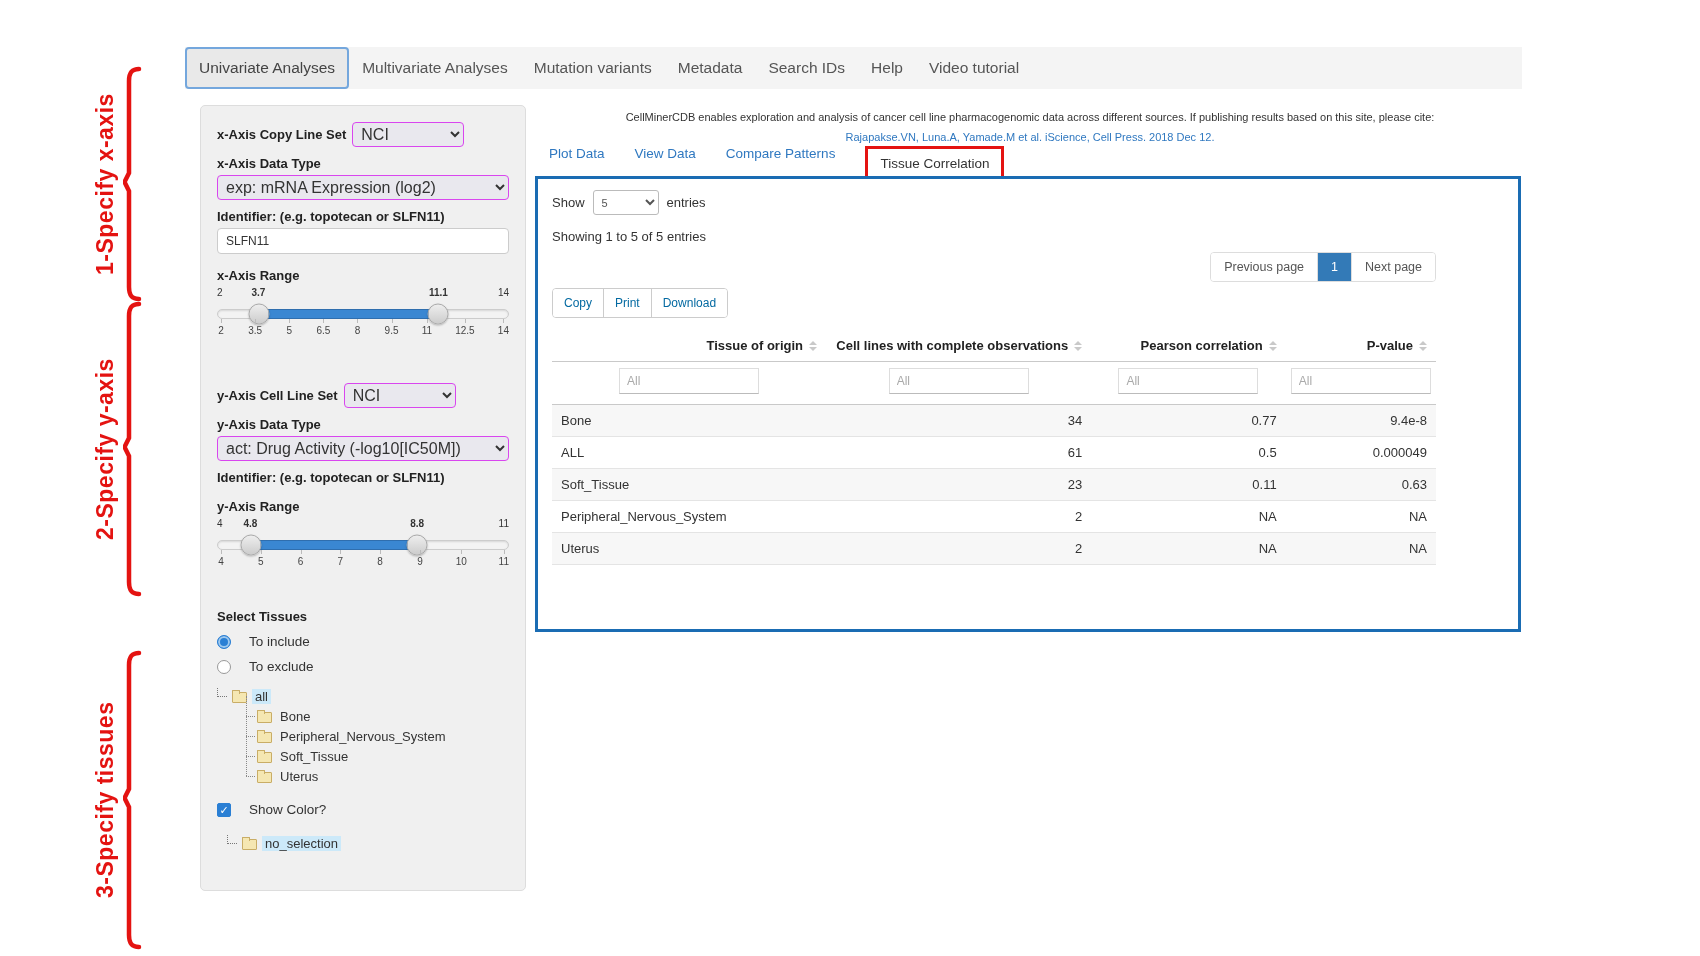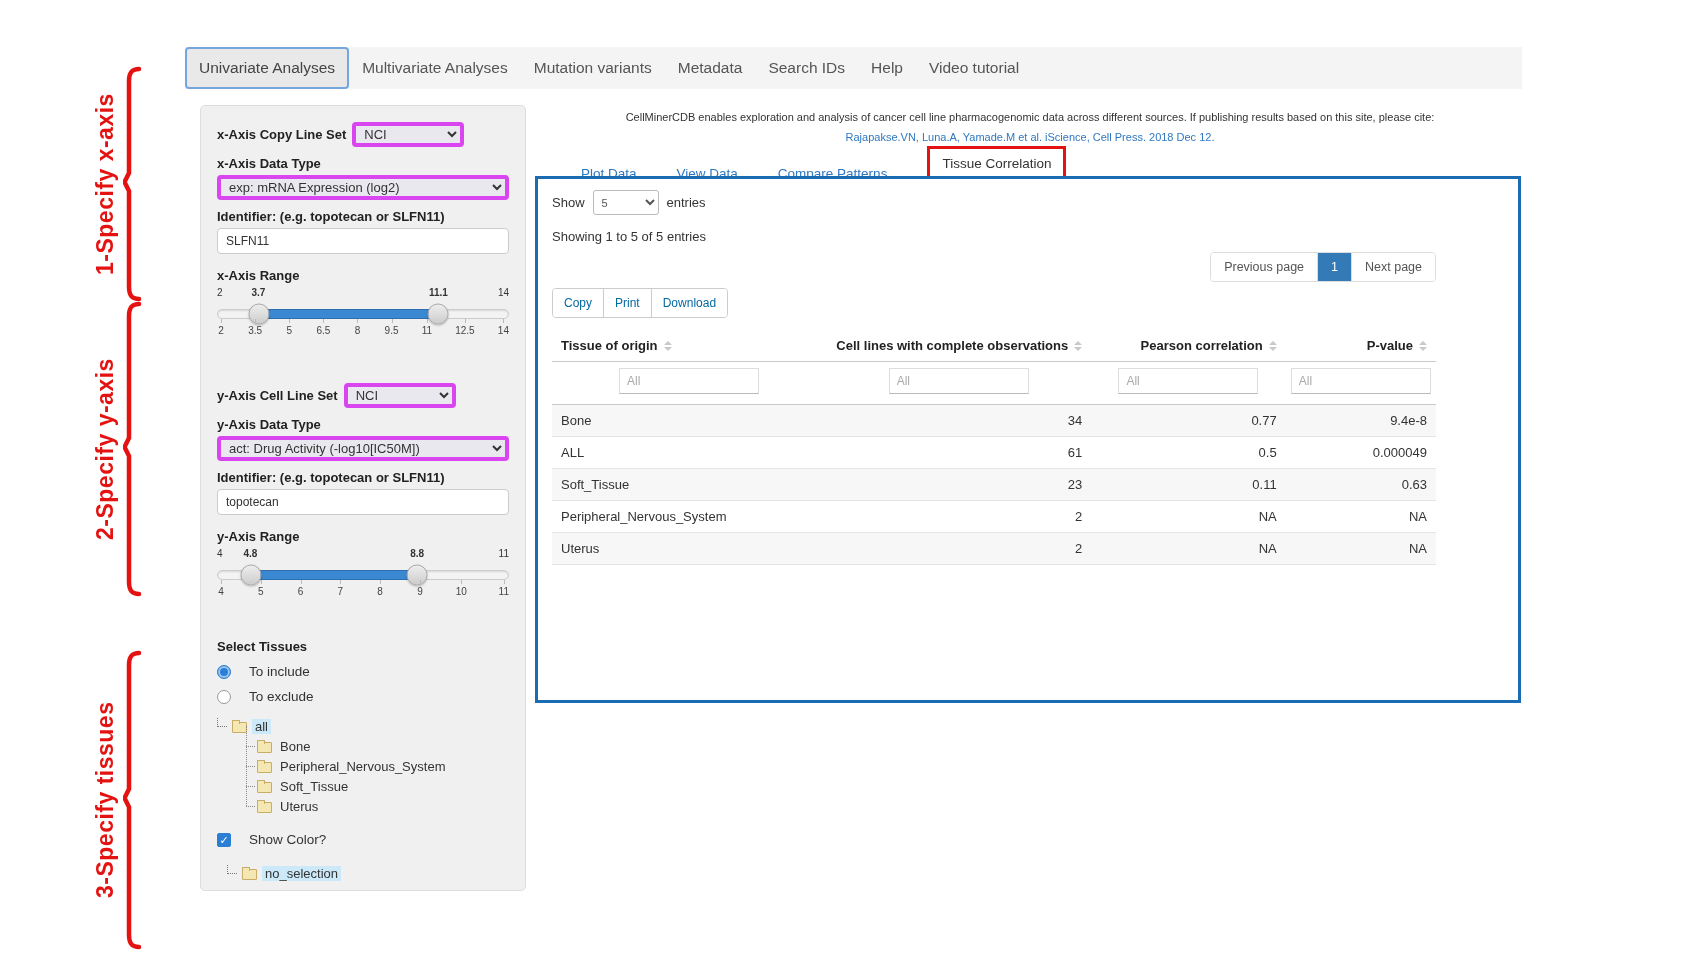--- a/index.html
+++ b/index.html
@@ -20,22 +20,22 @@
       display:flex; align-items:center; cursor:pointer; white-space:nowrap; }
   .nav-tab.active { background:#e9e9e9; border:2px solid #74a7dd; border-radius:4px;
       color:#444; padding:0 12px; }
 
   
   .sidebar { position:absolute; left:200px; top:105px; width:326px; height:786px;
       background:#f0f0f0; border:1px solid #ddd; border-radius:5px;
       padding:14px 16px; font-size:13px; }
   .sb-label { font-weight:bold; color:#222; font-size:13px; margin-top:9px; }
   .inline-row { display:flex; align-items:center; gap:6px; margin-top:2px; }
-  select.sb-select { font-size:13px; color:#333; background:#e9e8ee;
-      border:4px solid #d946ef; border-radius:4px; height:25px; padding:0 4px;
+  select.sb-select { font-size:16px; color:#333; background:#e9e8ee;
+      border:1px solid #d946ef; border-radius:4px; height:25px; padding:0 4px;
       font-family:"Liberation Sans",sans-serif; }
   .sel-narrow { width:112px; }
   .sel-wide { width:100%; margin-top:4px; }
   input.sb-input { width:100%; height:26px; border:1px solid #ccc; border-radius:4px;
       background:#fff; font-size:12px; padding:0 8px; margin-top:4px;
       font-family:"Liberation Sans",sans-serif; color:#333; }
 
   
   .slider { position:relative; margin-top:4px; height:58px; }
   .slider .top-labels { position:relative; height:14px; font-size:10px; color:#333; }
@@ -79,26 +79,26 @@
   .folder::before { content:''; position:absolute; top:-3px; left:-1px; width:6px; height:3px;
       background:#f5e7b2; border:1px solid #c9ad66; border-bottom:none; border-radius:1px 1px 0 0; }
   .node-label { font-size:13px; color:#333; padding:0 3px; }
   .node-label.hl { background:#cce9f9; }
 
   
   .citation { position:absolute; left:540px; top:108px; width:980px; text-align:center;
       font-size:11px; color:#333; line-height:1.8; }
   .citation a { color:#2f78c0; text-decoration:none; }
 
-  .subtabs { position:absolute; left:549px; top:146px; display:flex; align-items:flex-end; gap:40px;margin-left:32px; }
+  .subtabs { position:absolute; left:549px; top:146px; display:flex; align-items:flex-start; gap:30px; }
   .subtab { font-size:13.5px; color:#2f78c0; cursor:pointer; white-space:nowrap; }
   .subtab.active { color:#333; }
   .subtab.boxed { border:3px solid #e41311; padding:7px 12px; }
 
-  .blue-panel { position:absolute; left:535px; top:176px; width:986px; height:527px;
+  .blue-panel { position:absolute; left:535px; top:176px; width:986px; height:456px;
       border:3px solid #1a6cb3; background:#fff; }
   .panel-inner { padding:11px 0 0 14px; width:898px; }
 
   .show-row { display:flex; align-items:center; gap:8px; font-size:13px; color:#333; }
   select.page-size { width:66px; height:25px; font-size:11px; border:1px solid #bbb;
       border-radius:3px; background:#fff; color:#555; padding:0 4px;
       font-family:"Liberation Sans",sans-serif; }
   .showing-row { margin-top:14px; font-size:13px; color:#333; }
 
   .pagination-row { margin-top:8px; display:flex; justify-content:flex-end;align-items:flex-end; }
@@ -111,21 +111,21 @@
   .btn-group { display:flex; border-radius:4px; overflow:hidden; border:1px solid #ccc; }
   .btn-group .btn { font-size:12px; color:#0369a1; background:#fff; padding:7px 11px;
       border-right:1px solid #ccc; cursor:pointer; }
   .btn-group .btn:last-child { border-right:none; }
 
   table.dt { width:100%; border-collapse:collapse; margin-top:12px; font-size:13px; }
   table.dt th, table.dt td { padding:8px 9px; }
   table.dt thead th { font-weight:bold; color:#222; border-bottom:1px solid #c9c9c9; }
   .th-inner { display:flex; align-items:center; gap:6px; }
   .th-inner.right { justify-content:flex-end; }
-  .th-inner.spread { justify-content:flex-start; }
+  .th-inner.spread { justify-content:flex-end; }
   .sort-icon { display:inline-flex; flex-direction:column; gap:2px; }
   .sort-icon i { width:0; height:0; border:4px solid transparent; display:block; }
   .sort-icon i.up { border-bottom-color:#c9c9c9; border-top:none; }
   .sort-icon i.down { border-top-color:#c9c9c9; border-bottom:none; }
   tr.filter-row th { padding:6px 2px 10px 2px; border-bottom:1px solid #ddd; }
   input.col-filter { width:140px; height:26px; border:1px solid #ddd; border-bottom:1px solid #bbb;
       font-size:12px; padding:0 7px; color:#555; font-family:"Liberation Sans",sans-serif; }
   input.col-filter::placeholder { color:#aaa; }
   tbody tr td { border-bottom:1px solid #e4e4e4; color:#333; }
   tbody tr:nth-child(odd) { background:#f7f7f7; }
@@ -201,21 +201,20 @@
 
   <div style="height:36px"></div>
 
   <div class="inline-row">
     <span class="sb-label" style="margin-top:0">y-Axis Cell Line Set</span>
     <select class="sb-select sel-narrow"><option>NCI</option></select>
   </div>
   <div class="sb-label">y-Axis Data Type</div>
   <select class="sb-select sel-wide"><option>act: Drug Activity (-log10[IC50M])</option></select>
   <div class="sb-label">Identifier: (e.g. topotecan or SLFN11)</div>
-  <input class="sb-input" value="topotecan" style="">
   <div class="sb-label" style="margin-top:14px">y-Axis Range</div>
   <div class="slider">
       <div class="top-labels">
         <span class="tl edge-left">4</span>
         <span class="tl " style="left: 11.4286%;">4.8</span>
         <span class="tl " style="left: 68.5714%;">8.8</span>
         <span class="tl edge-right">11</span>
       </div>
       <div class="track">
         <div class="fill" style="left: 11.4286%; width: 57.1429%;"></div>

